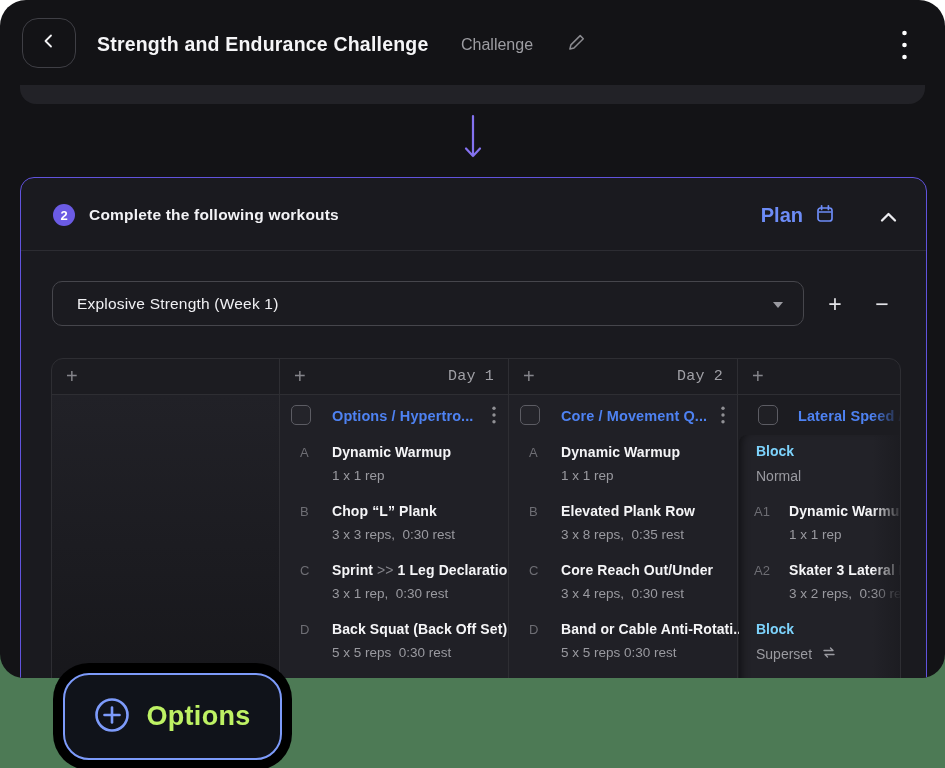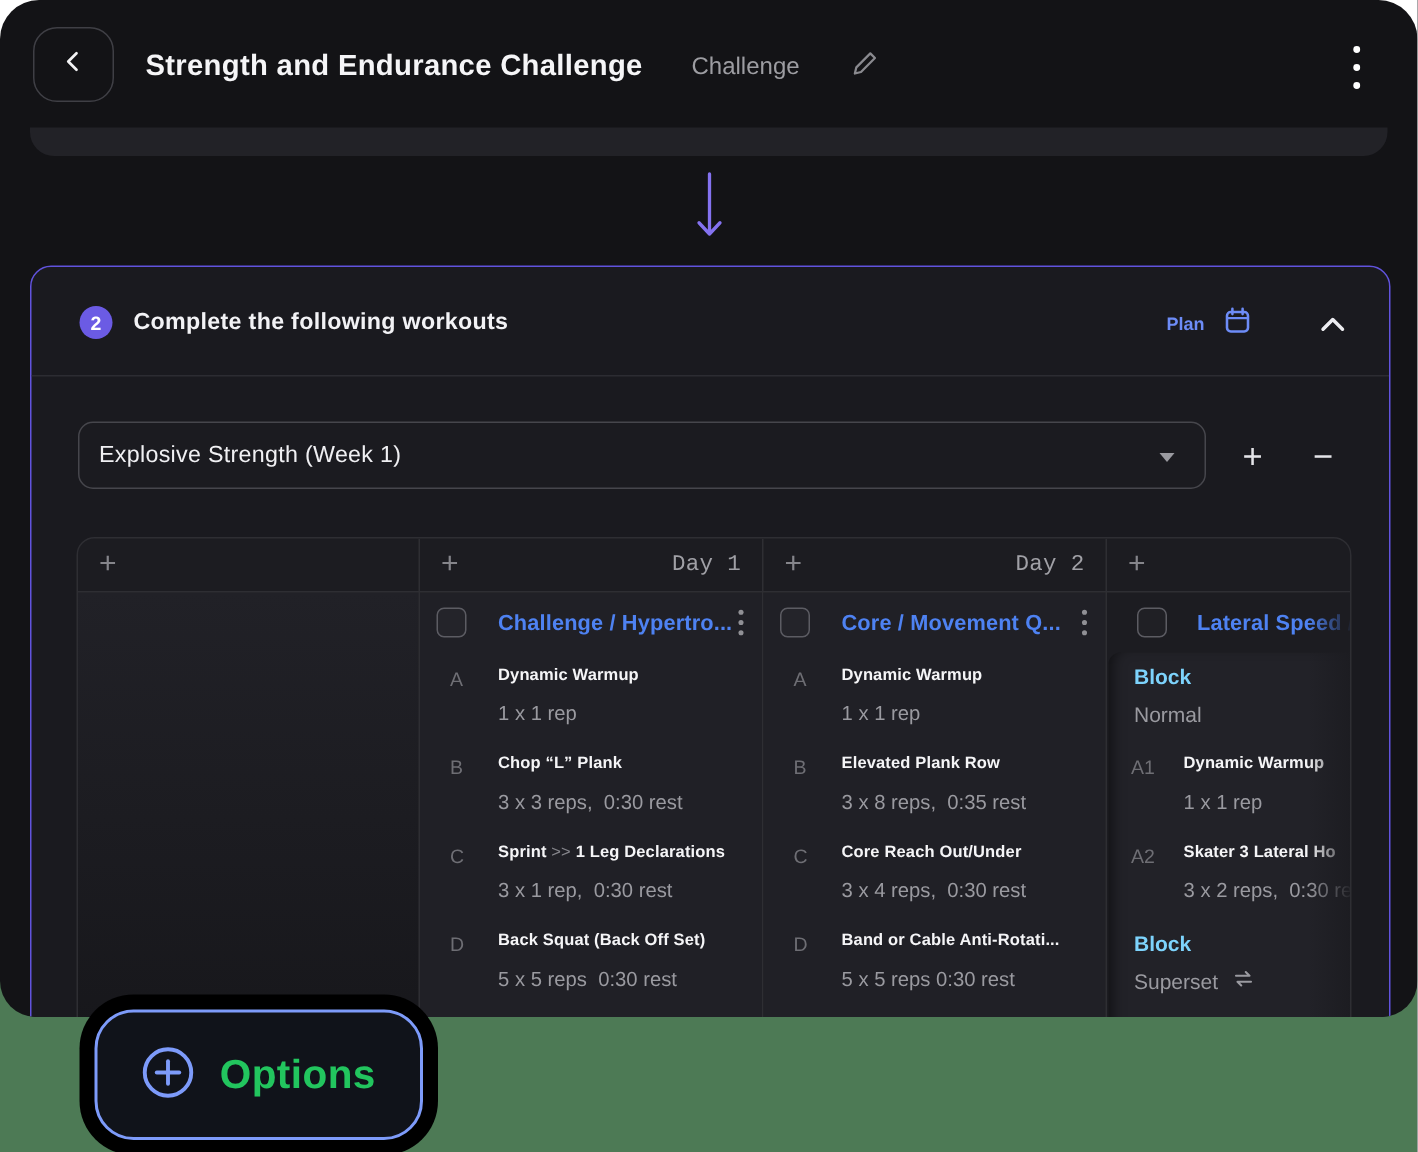--- a/index.html
+++ b/index.html
@@ -32,28 +32,28 @@
   
   .card { position:absolute; left:20px; top:177px; width:907px; height:520px;
           background:#1a1a1f; border:1.5px solid #6153dd; border-radius:14px; overflow:hidden; }
   .card-head { position:absolute; left:0; top:0; right:0; height:72px; }
   .step-circle { position:absolute; left:32px; top:26px; width:22px; height:22px; border-radius:50%;
                  background:#6b5be4; color:#fff; font-size:13px; font-weight:700;
                  display:flex; align-items:center; justify-content:center; }
   .step-title { position:absolute; left:68px; top:28px; font-size:15.5px; font-weight:700;
                 color:#f2f2f5; letter-spacing:.2px; }
   .plan-group { position:absolute; right:92px; top:26px; display:flex; align-items:center; gap:13px; cursor:pointer; }
-  .plan-label { font-size:12px; font-weight:600; color:#6d8cf7; }
+  .plan-label { font-size:20px; font-weight:600; color:#6d8cf7; }
   .head-chevron { position:absolute; right:29px; top:31px; cursor:pointer; }
   .card-divider { position:absolute; left:0; right:0; top:72px; height:1px; background:#2c2c32; }
 
   
   .week-select { position:absolute; left:31px; top:103px; width:752px; height:45px;
                  border:1px solid #46464c; border-radius:10px; background:#1b1b20;
-                 display:flex; align-items:center; padding:0 13px; cursor:pointer; }
+                 display:flex; align-items:center; padding:0 24px; cursor:pointer; }
   .week-select .value { font-size:15.5px; color:#f0f0f3; letter-spacing:.2px; }
   .week-caret { position:absolute; right:20px; top:20px; width:0; height:0;
                 border-left:5px solid transparent; border-right:5px solid transparent;
                 border-top:6px solid #9a9aa0; }
   .wk-btn { position:absolute; top:111px; width:30px; height:30px; display:flex; align-items:center;
             justify-content:center; font-size:23px; font-weight:400; color:#e4e4e8; cursor:pointer;
             background:none; border:none; font-family:inherit; }
   .wk-add { left:799px; } .wk-remove { left:846px; }
 
   
@@ -71,40 +71,40 @@
   .cell-card { background:#202026; }
 
   .wcard-check { position:absolute; width:20px; height:20px; border:1.5px solid #5c5c63;
                  border-radius:5px; background:rgba(255,255,255,.02); cursor:pointer; }
   .wcard-title { position:absolute; top:13px; font-size:14.5px; font-weight:700; color:#4e82f2;
                  white-space:nowrap; cursor:pointer; letter-spacing:.1px; }
   .wcard-kebab { position:absolute; right:12px; top:11px; cursor:pointer; }
 
   .ex { position:absolute; left:0; right:0; height:48px; }
   .ex-tag { position:absolute; left:20px; top:1px; font-size:13px; color:#6e6e74; }
-  .ex-name { position:absolute; left:52px; top:0; font-size:11px; font-weight:700; color:#f5f5f7;
+  .ex-name { position:absolute; left:52px; top:0; font-size:14px; font-weight:700; color:#f5f5f7;
              white-space:pre; letter-spacing:.1px; }
   .ex-name .sep { color:#85858b; font-weight:400; }
   .ex-detail { position:absolute; left:52px; top:24px; font-size:13.5px; color:#9a9aa0; white-space:pre; }
 
   .block-card { position:absolute; left:1px; top:40px; right:-60px; bottom:0; background:#222228;
                 border-radius:8px 0 0 0; box-shadow:inset 7px 0 9px -5px rgba(0,0,0,.55); }
   .blk-label { position:absolute; left:17px; font-size:14px; font-weight:700; color:#7dd3fc; }
   .blk-type { position:absolute; left:17px; font-size:14px; color:#9a9aa0; display:flex; gap:9px; align-items:center; }
   .blk-ex .ex-tag { left:15px; } .blk-ex .ex-name, .blk-ex .ex-detail { left:50px; }
 
   .board-fade { position:absolute; right:0; top:36px; bottom:0; width:28px; z-index:5;
                 background:linear-gradient(to right, rgba(28,28,33,0), rgba(28,28,33,.92)); }
 
   
   .options-btn { position:absolute; left:63px; top:673px; width:219px; height:87px; z-index:5;
                  background:#10131a; border:2px solid #7d9bfa; border-radius:26px;
                  box-shadow:0 0 0 10px #000; display:flex; align-items:center; justify-content:center;
                  gap:16px; cursor:pointer; font-family:inherit; }
-  .options-label { font-size:27px; font-weight:600; color:#22c55e; letter-spacing:.3px; }
+  .options-label { font-size:27px; font-weight:600; color:#bef264; letter-spacing:.3px; }
 </style>
 </head>
 <body>
 
 <div class="frame">
   <div class="green-bg"></div>
 
   <div class="app">
 
     <div class="hdr-back">
@@ -178,21 +178,21 @@
           <div class="col-body cell-empty"></div>
         </div>
 
         <div class="col" style="left:227px; width:229px;">
           <div class="col-head">
             <span class="head-plus">+</span>
             <span class="head-day">Day 1</span>
           </div>
           <div class="col-body cell-card">
             <div class="wcard-check" style="left:11px; top:10px;"></div>
-            <div class="wcard-title" style="left:52px;">Challenge / Hypertro...</div>
+            <div class="wcard-title" style="left:52px;">Options / Hypertro...</div>
             <span class="wcard-kebab">
               <svg width="4" height="18" viewBox="0 0 4 18">
                   <circle cx="2" cy="2.2" r="1.7" fill="#909095"></circle>
                   <circle cx="2" cy="9" r="1.7" fill="#909095"></circle>
                   <circle cx="2" cy="15.8" r="1.7" fill="#909095"></circle>
                 </svg>
             </span>
             <div class="ex" style="top:49px;">
               <span class="ex-tag">A</span>
               <span class="ex-name">Dynamic Warmup</span>

